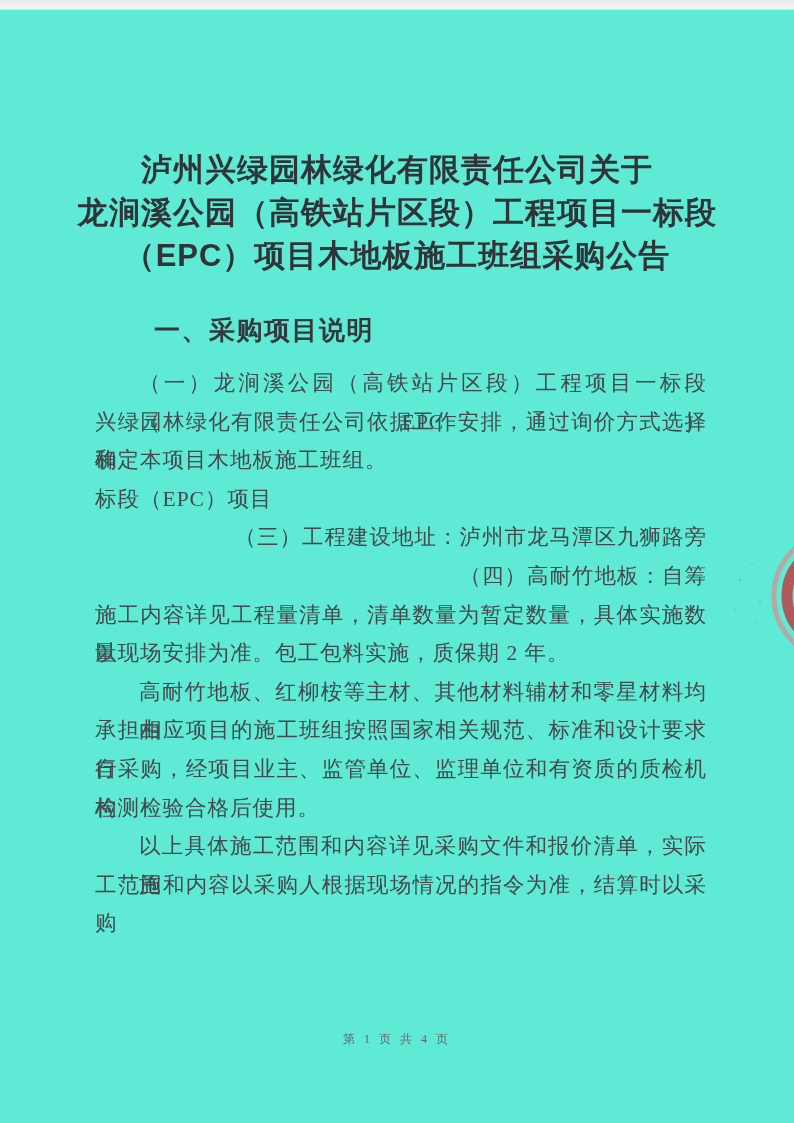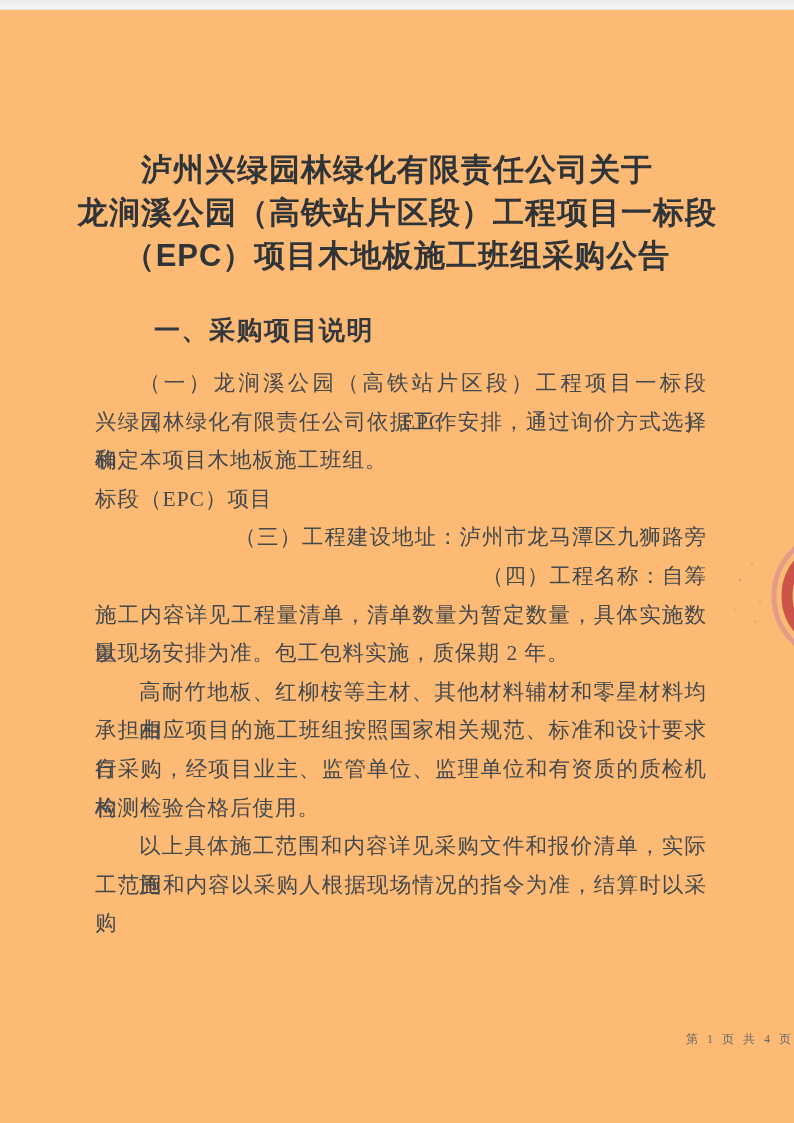--- a/index.html
+++ b/index.html
@@ -1,19 +1,19 @@
 <!DOCTYPE html>
 <html><head>
 <meta charset="utf-8">
 <style>
   html,body{margin:0;padding:0;background:#ffffff;}
   #page{
     position:relative;
     width:794px;height:1123px;
-    background:#fdba74;
+    background:#5eead4;
     overflow:hidden;
     font-family:"Liberation Serif","DejaVu Serif",serif;
   }
   
   .scan-edge{
     position:absolute;top:0;left:0;width:794px;height:9px;
     background:linear-gradient(to bottom,#e9ebe9,#f5f6f5);
     border-bottom:1px solid #e0e2e0;
   }
   .title-block{
@@ -41,21 +41,21 @@
   }
   .bline{
     height:38.6px;
     line-height:38.6px;
     letter-spacing:1px;
   }
   .indent{padding-left:44px;text-align:right;}
   .jfull{text-align:justify;text-align-last:justify;}
   .footer{
     position:absolute;top:1031px;left:0;width:794px;
-    text-align:right;
+    text-align:center;
     font-size:12px;
     letter-spacing:3px;
     color:#63686b;
   }
   .seal{
     position:absolute;top:480px;left:700px;width:94px;height:240px;
     pointer-events:none;
   }
 </style>
 </head>
@@ -72,21 +72,21 @@
   </div>
 
   <div class="section-heading">一、采购项目说明</div>
 
   <div class="body-block">
     <div class="bline indent jfull">（一）龙涧溪公园（高铁站片区段）工程项目一标段（EPC）</div>
     <div class="bline jfull">兴绿园林绿化有限责任公司依据工作安排，通过询价方式选择和</div>
     <div class="bline">确定本项目木地板施工班组。</div>
     <div class="bline">标段（EPC）项目</div>
     <div class="bline indent">（三）工程建设地址：泸州市龙马潭区九狮路旁</div>
-    <div class="bline indent">（四）工程名称：自筹</div>
+    <div class="bline indent">（四）高耐竹地板：自筹</div>
     <div class="bline jfull">施工内容详见工程量清单，清单数量为暂定数量，具体实施数量</div>
     <div class="bline">以现场安排为准。包工包料实施，质保期 2 年。</div>
     <div class="bline indent jfull">高耐竹地板、红柳桉等主材、其他材料辅材和零星材料均由</div>
     <div class="bline jfull">承担相应项目的施工班组按照国家相关规范、标准和设计要求自</div>
     <div class="bline jfull">行采购，经项目业主、监管单位、监理单位和有资质的质检机构</div>
     <div class="bline">检测检验合格后使用。</div>
     <div class="bline indent jfull">以上具体施工范围和内容详见采购文件和报价清单，实际施</div>
     <div class="bline jfull">工范围和内容以采购人根据现场情况的指令为准，结算时以采购</div>
   </div>
 

